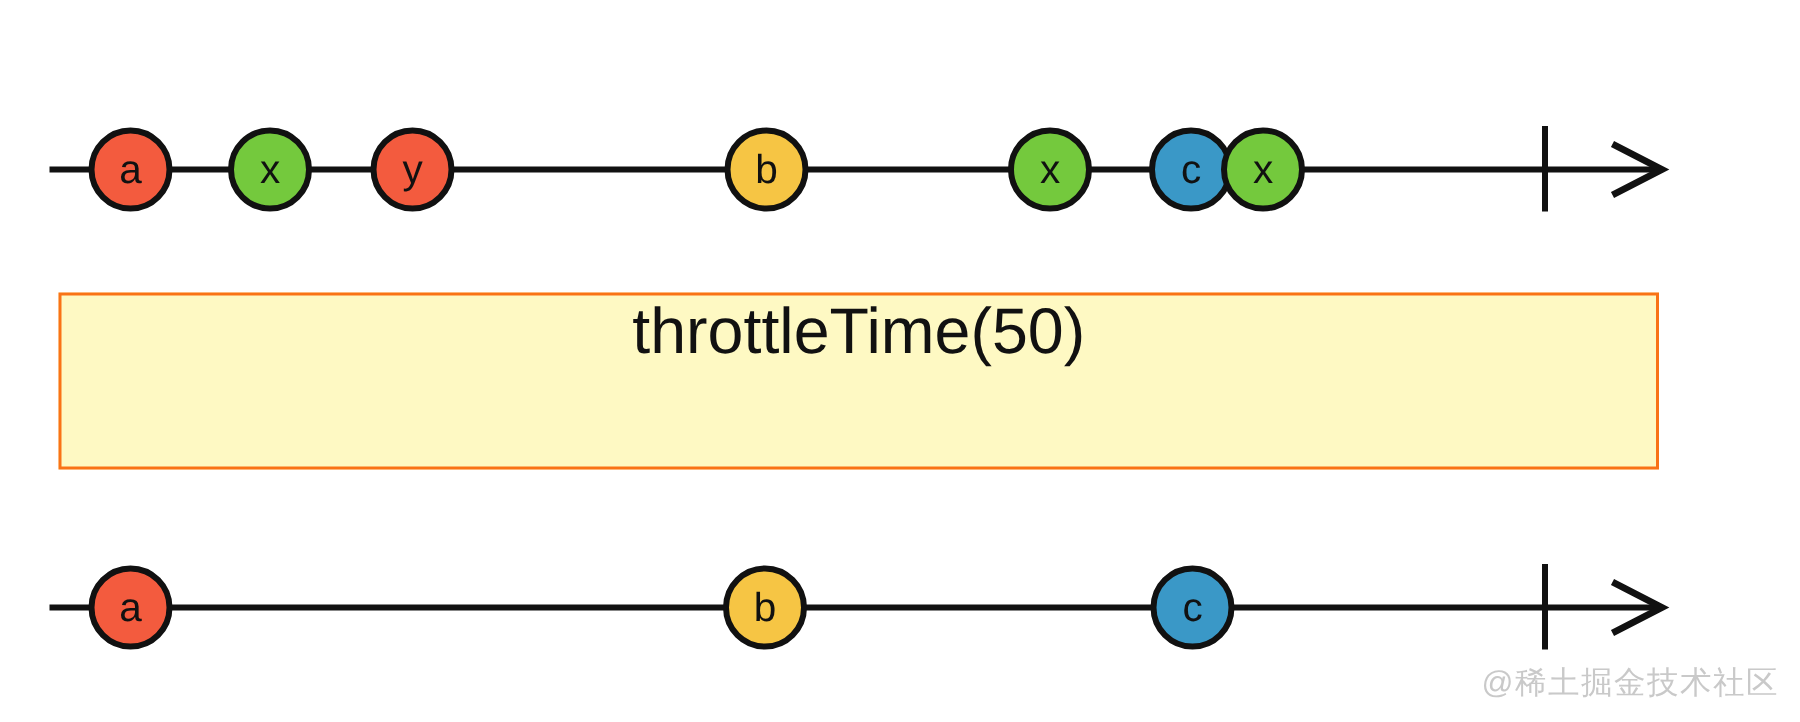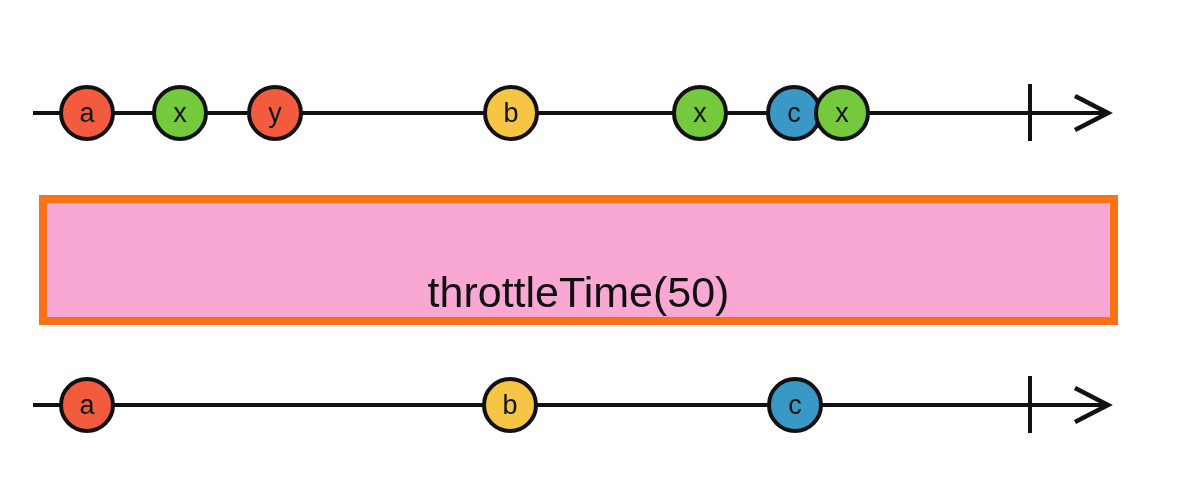--- a/index.html
+++ b/index.html
@@ -46,24 +46,24 @@
     line-height: 1;
     color: #111111;
     box-sizing: content-box;
   }
   .operator-box {
     position: absolute;
     left: 39px;
     top: 195px;
     width: 1063px;
     height: 114px;
-    border: 8px solid #f97316;
-    background: #f9a8d4;
+    border: 2px solid #f97316;
+    background: #fef9c3;
     display: flex;
-    align-items: flex-end;
+    align-items: flex-start;
     justify-content: center;
   }
   .operator-box span {
     font-size: 43px;
     color: #111111;
   }
   .watermark {
     position: absolute;
     right: 14px;
     bottom: 12px;
@@ -100,14 +100,15 @@
       <div class="tl-line" style="left: 33px; width: 1075px; top: 403px; background: rgb(17, 17, 17);"></div>
       <div class="tl-tick" style="left: 1028px; top: 376px; height: 57px; background: rgb(17, 17, 17);"></div>
       <svg class="tl-arrow" width="40" height="40" viewBox="0 0 40 40" style="left: 1072px; top: 385px;">
         <polyline points="3,3 36,20 3,37" fill="none" stroke="#111111" stroke-width="4.5"></polyline>
       </svg>
       <div class="marble" style="left: 59px; top: 377px; background: rgb(243, 91, 62); border-color: rgb(17, 17, 17);">a</div>
       <div class="marble" style="left: 482px; top: 377px; background: rgb(246, 197, 68); border-color: rgb(17, 17, 17);">b</div>
       <div class="marble" style="left: 767px; top: 377px; background: rgb(58, 152, 199); border-color: rgb(17, 17, 17);">c</div>
     </div>
 
+  <div class="watermark">@稀土掘金技术社区</div>
 
 </div>
 
 </body></html>

